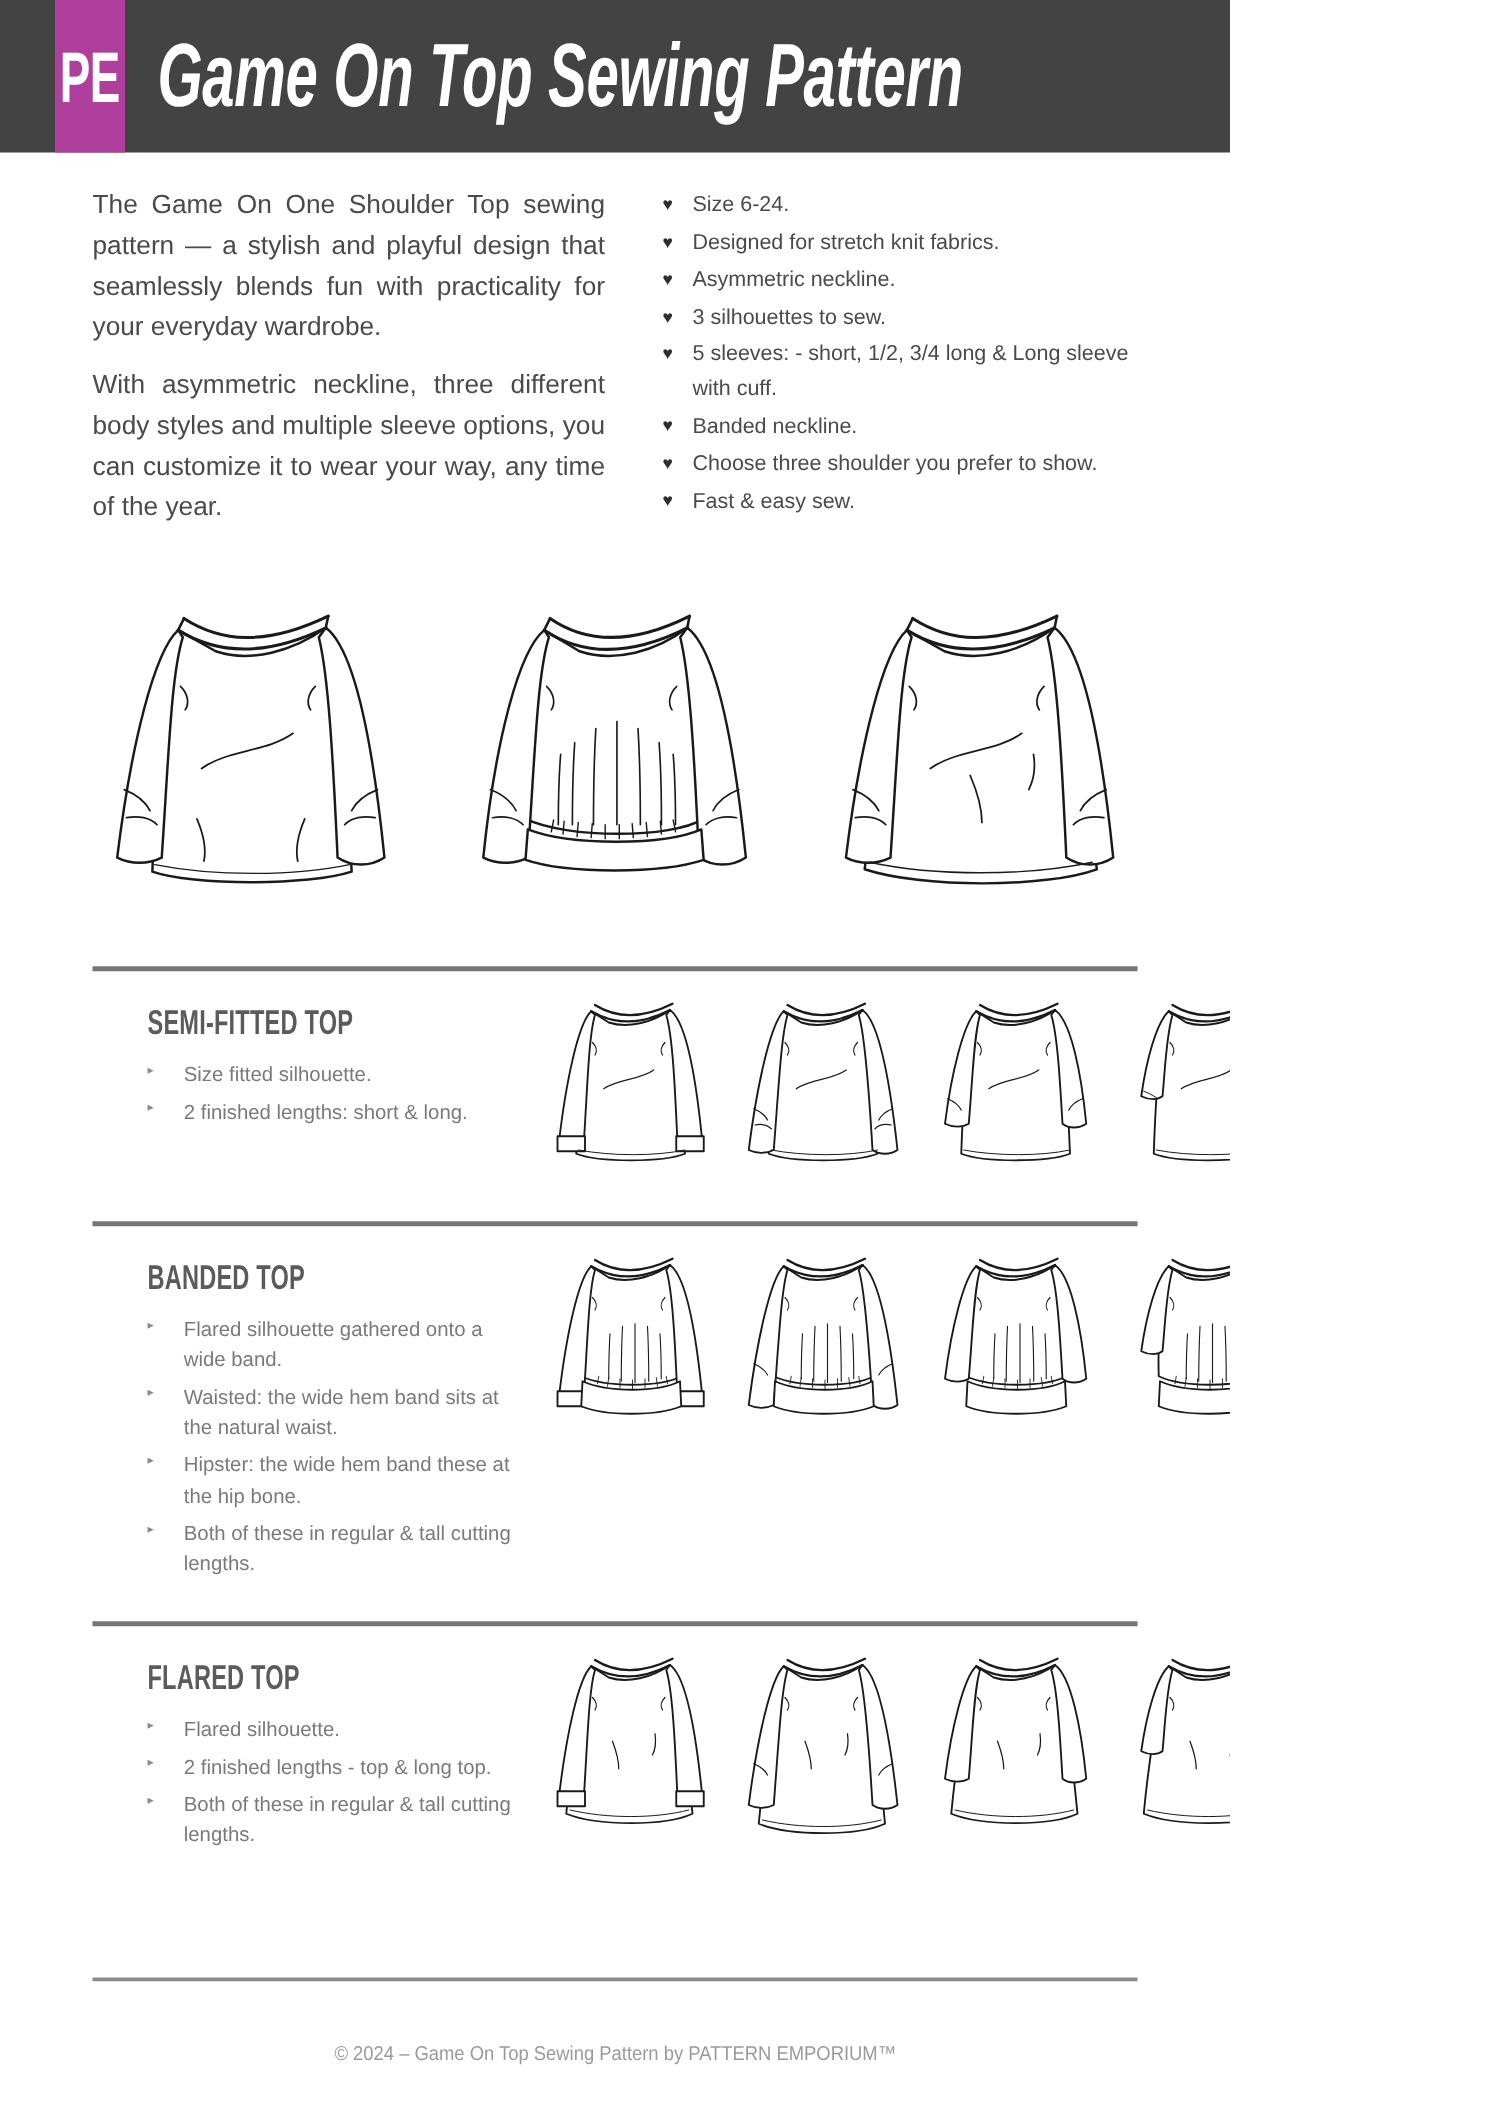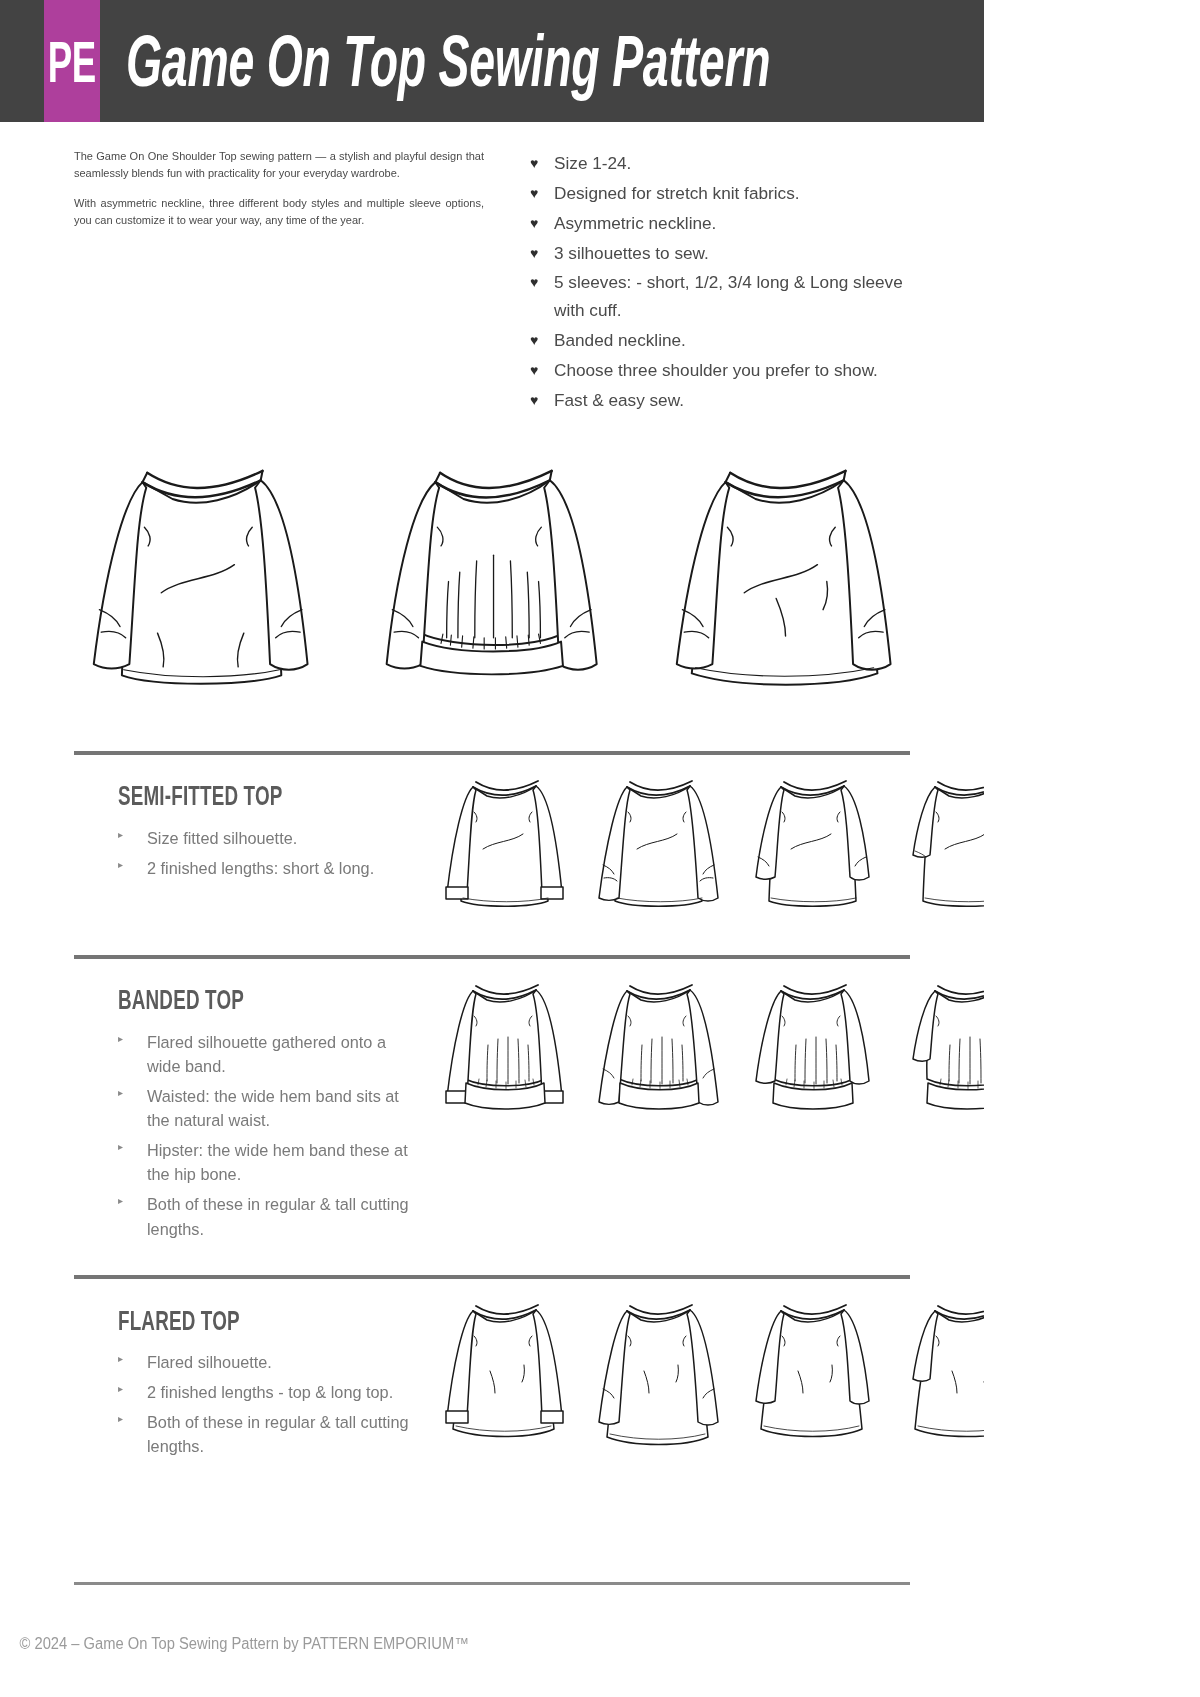--- a/index.html
+++ b/index.html
@@ -66,21 +66,21 @@
 
   
   .intro {
     display: flex;
     padding: 26px 70px 0 74px;
     gap: 46px;
   }
   .intro-left { width: 410px; flex: 0 0 410px; }
   .intro-left p {
     text-align: justify;
-    font-size: 11px;
+    font-size: 21px;
     line-height: 1.56;
     color: #4a4a4a;
     margin-bottom: 13px;
   }
   .intro-left p:last-child { margin-bottom: 16px; }
 
   .features { list-style: none; padding-top: 2px; }
   .features li {
     display: flex;
     align-items: baseline;
@@ -161,21 +161,21 @@
     padding-top: 10px;
   }
   .sec-right svg { display: block; }
 
   
   .footer {
     position: absolute;
     left: 0;
     right: 0;
     bottom: 44px;
-    text-align: left;
+    text-align: center;
   }
   .footer span {
     font-family: "Liberation Sans Narrow", "Liberation Sans", sans-serif;
     font-size: 16px;
     color: #9a9a9a;
     transform: scaleX(0.92);
     display: inline-block;
   }
 </style>
 </head>
@@ -195,21 +195,21 @@
   <div class="intro">
 
     <div class="intro-left">
       <p>The Game On One Shoulder Top sewing pattern — a stylish and playful design that seamlessly blends fun with practicality for your everyday wardrobe.</p>
       <p>With asymmetric neckline, three different body styles and multiple sleeve options, you can customize it to wear your way, any time of the year.</p>
     </div>
 
     <ul class="features">
       <li>
         <span class="heart">♥</span>
-        <span>Size 1-24.</span>
+        <span>Size 6-24.</span>
       </li>
       <li>
         <span class="heart">♥</span>
         <span>Designed for stretch knit fabrics.</span>
       </li>
       <li>
         <span class="heart">♥</span>
         <span>Asymmetric neckline.</span>
       </li>
       <li>

